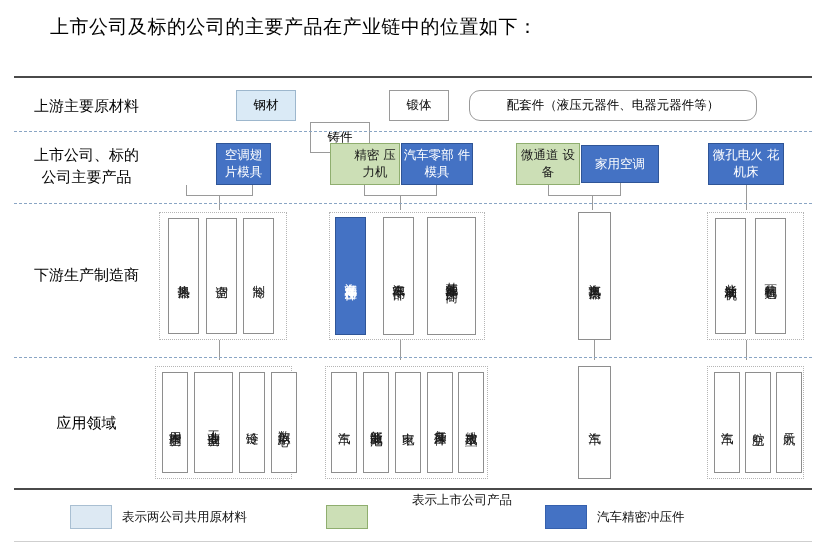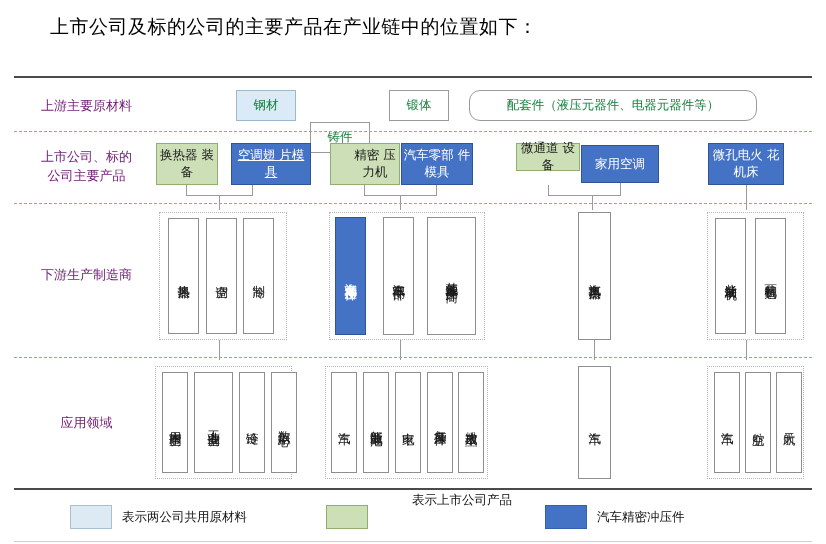--- a/index.html
+++ b/index.html
@@ -20,30 +20,30 @@
   }
 
   
   .rule-top{left:14px;top:76px;width:798px;height:0;border-top:2px solid #4a4a4a;}
   .rule-bottom{left:14px;top:488px;width:798px;height:0;border-top:2px solid #4a4a4a;}
   .rule-foot{left:14px;top:541px;width:798px;height:0;border-top:1px solid #cfcfcf;}
   .dash{left:14px;top:0;width:798px;height:0;border-top:1.5px dashed #8aa5c4;}
 
   
   .rowlabel{
-    font-size:13px;color:#701a75;text-align:center;
+    font-size:15px;color:#000000;text-align:center;
     display:flex;align-items:center;justify-content:center;
     line-height:1.5;white-space:pre-line;left:14px;width:145px;
   }
 
   
   .node{
     border:1px solid #9a9a9a;background:#ffffff;
     display:flex;align-items:center;justify-content:center;
-    text-align:center;font-size:12.5px;line-height:1.35;color:#15803d;
+    text-align:center;font-size:12.5px;line-height:1.35;color:#000000;
   }
   .node.blue-light{background:#daeaf6;border-color:#9db7cd;}
   .node.green{background:#ccdfb6;border-color:#8fae6f;color:#1a1a1a;}
   .node.blue{background:#4472c4;border-color:#2f5597;color:#ffffff;}
 
   
   .vnode{
     border:1px solid #8e8e8e;background:#fff;
     display:flex;align-items:center;justify-content:center;
     font-size:12.5px;color:#1a1a1a;
@@ -83,39 +83,37 @@
   <div class="abs node blue-light" style="left:236px;top:90px;width:60px;height:31px;">钢材</div>
   <div class="abs node" style="left:310px;top:90px;width:60px;height:31px;margin-top:32px;">铸件</div>
   <div class="abs node" style="left:389px;top:90px;width:60px;height:31px;">锻体</div>
   <div class="abs node" style="left:469px;top:90px;width:288px;height:31px;border-radius:11px;">配套件（液压元器件、电器元器件等）</div>
 
   <div class="abs dash" style="top:131px;"></div>
 
   <div class="abs rowlabel" style="top:142px;height:48px;">上市公司、标的
 公司主要产品</div>
 
-  <div class="abs node green" style="left:156px;top:143px;width:62px;height:42px;">换热器
-装备</div>
-  <div class="abs node blue" style="left:231px;top:143px;width:80px;height:42px;text-decoration:underline;">空调翅
+  <div class="abs node blue" style="left:216px;top:143px;width:55px;height:42px;">空调翅
 片模具</div>
   <div class="abs ln-v" style="left:186px;top:185px;height:10px;"></div>
   <div class="abs ln-v" style="left:252px;top:185px;height:10px;"></div>
   <div class="abs ln-h" style="left:186px;top:195px;width:67px;"></div>
   <div class="abs ln-v" style="left:219px;top:195px;height:15px;"></div>
 
   <div class="abs node green" style="left:330px;top:143px;width:70px;height:42px;padding-left:20px;">精密
 压力机</div>
   <div class="abs node blue" style="left:401px;top:143px;width:72px;height:42px;">汽车零部
 件模具</div>
   <div class="abs ln-v" style="left:364px;top:185px;height:10px;"></div>
   <div class="abs ln-v" style="left:436px;top:185px;height:10px;"></div>
   <div class="abs ln-h" style="left:364px;top:195px;width:73px;"></div>
   <div class="abs ln-v" style="left:400px;top:195px;height:15px;"></div>
 
-  <div class="abs node green" style="left:516px;top:143px;width:64px;height:28px;">微通道
+  <div class="abs node green" style="left:516px;top:143px;width:64px;height:42px;">微通道
 设备</div>
   <div class="abs node blue" style="left:581px;top:145px;width:78px;height:38px;">家用空调</div>
   <div class="abs ln-v" style="left:548px;top:185px;height:10px;"></div>
   <div class="abs ln-v" style="left:620px;top:183px;height:12px;"></div>
   <div class="abs ln-h" style="left:548px;top:195px;width:73px;"></div>
   <div class="abs ln-v" style="left:592px;top:195px;height:15px;"></div>
 
   <div class="abs node blue" style="left:708px;top:143px;width:76px;height:42px;">微孔电火
 花机床</div>
   <div class="abs ln-v" style="left:746px;top:185px;height:25px;"></div>

